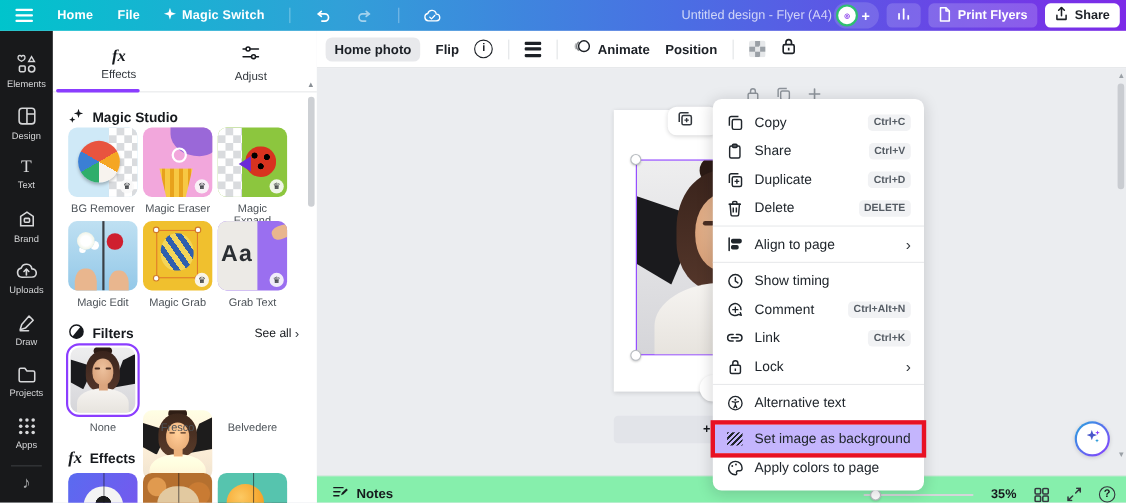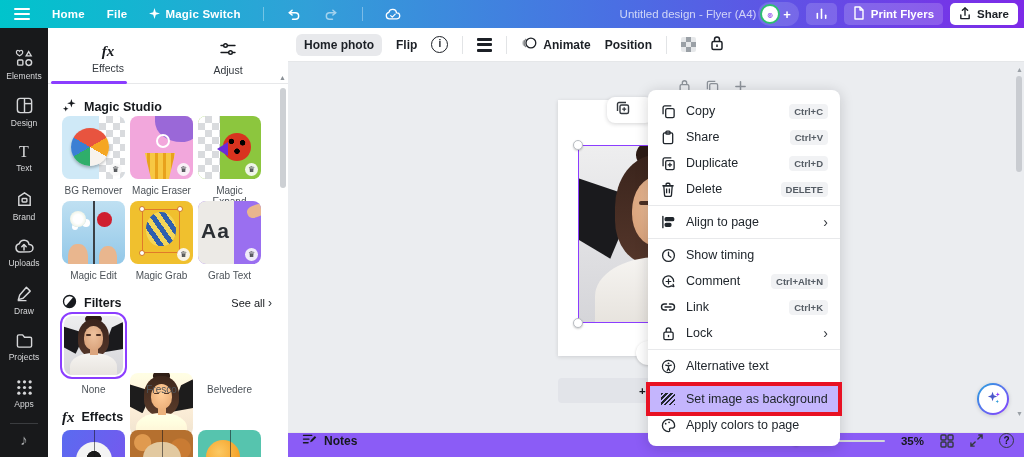--- a/index.html
+++ b/index.html
@@ -143,22 +143,22 @@
   .mi .ico { width:16px; height:16px; flex:0 0 16px; display:flex; align-items:center; justify-content:center; }
   .mi .lbl { flex:1; white-space:nowrap; }
   .kbd { background:#f1f2f4; border-radius:4px; padding:2px 5px; font-size:9.5px; color:#555c64;font-weight:bold; }
   .mchev { font-size:14px; color:#33383e; }
   .mdiv { height:1px; background:#e8e9eb; margin:3px 0; }
   .mi-hl { background:#c4b5fd; }
   #red-box { position:absolute; left:-2px; right:-2px; top:-4px; bottom:-4px; border:4px solid #e81123; z-index:5; pointer-events:none; }
   .stripes-ico { width:14px; height:12px; background:repeating-linear-gradient(135deg,#20262c 0 1.5px,transparent 1.5px 3.5px); }
 
   
-  #bottombar { position:absolute; left:288px; top:432px; width:736px; height:25px; background:#8b5cf6; border-top:1px solid #e5e7e9;
-    display:flex; align-items:flex-start; z-index:20; color:#16191d; }
+  #bottombar { position:absolute; left:288px; top:432px; width:736px; height:25px; background:#86efac; border-top:1px solid #e5e7e9;
+    display:flex; align-items:flex-end; z-index:20; color:#16191d; }
   #notes { display:flex; align-items:center; gap:7px; margin-left:14px; font-size:12px; font-weight:bold; cursor:pointer; }
   .bb-right { position:absolute; right:10px; display:flex; align-items:center; gap:16px; }
   #zoom-slider { width:100px; height:2px; background:#d3d6d9; border-radius:1px; position:relative; cursor:pointer; }
   #zoom-handle { position:absolute; left:6px; top:-4px; width:10px; height:10px; background:#fff; border:1px solid #b9bdc2; border-radius:50%; box-shadow:0 1px 2px rgba(0,0,0,.15); }
   .zoom-val { font-size:11.5px; font-weight:bold; }
   .bb-ico { display:flex; align-items:center; cursor:pointer; color:#33383e; }
   .help-circ { width:15px; height:15px; border:1.5px solid #33383e; border-radius:50%; font-size:10px; font-weight:bold; text-align:center; line-height:13px; }
 </style>
 </head>
 <body>

